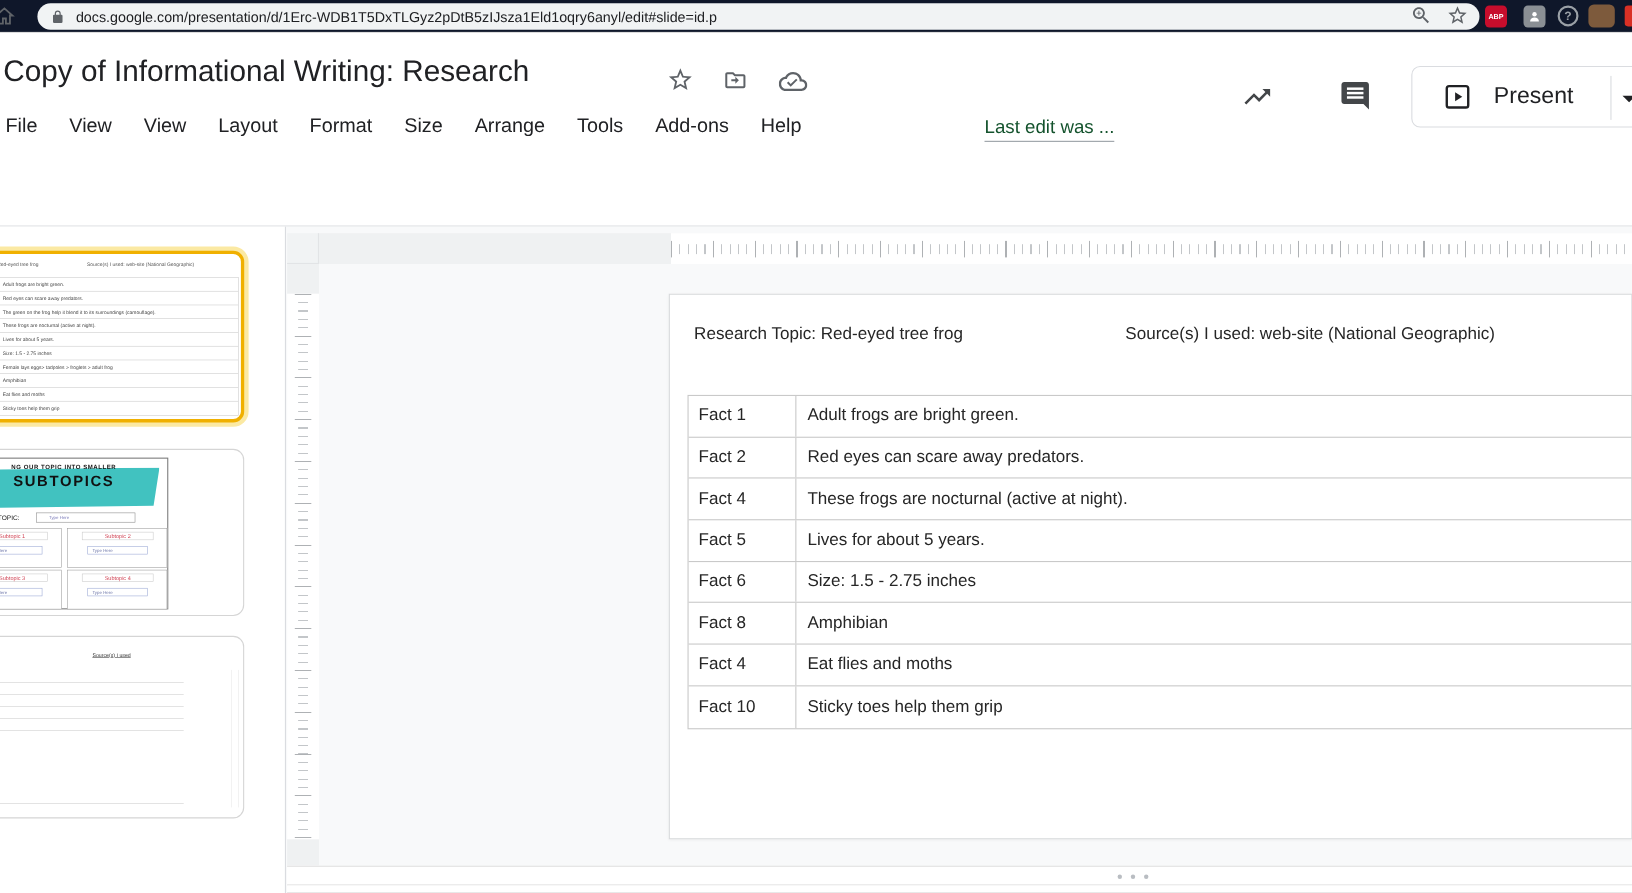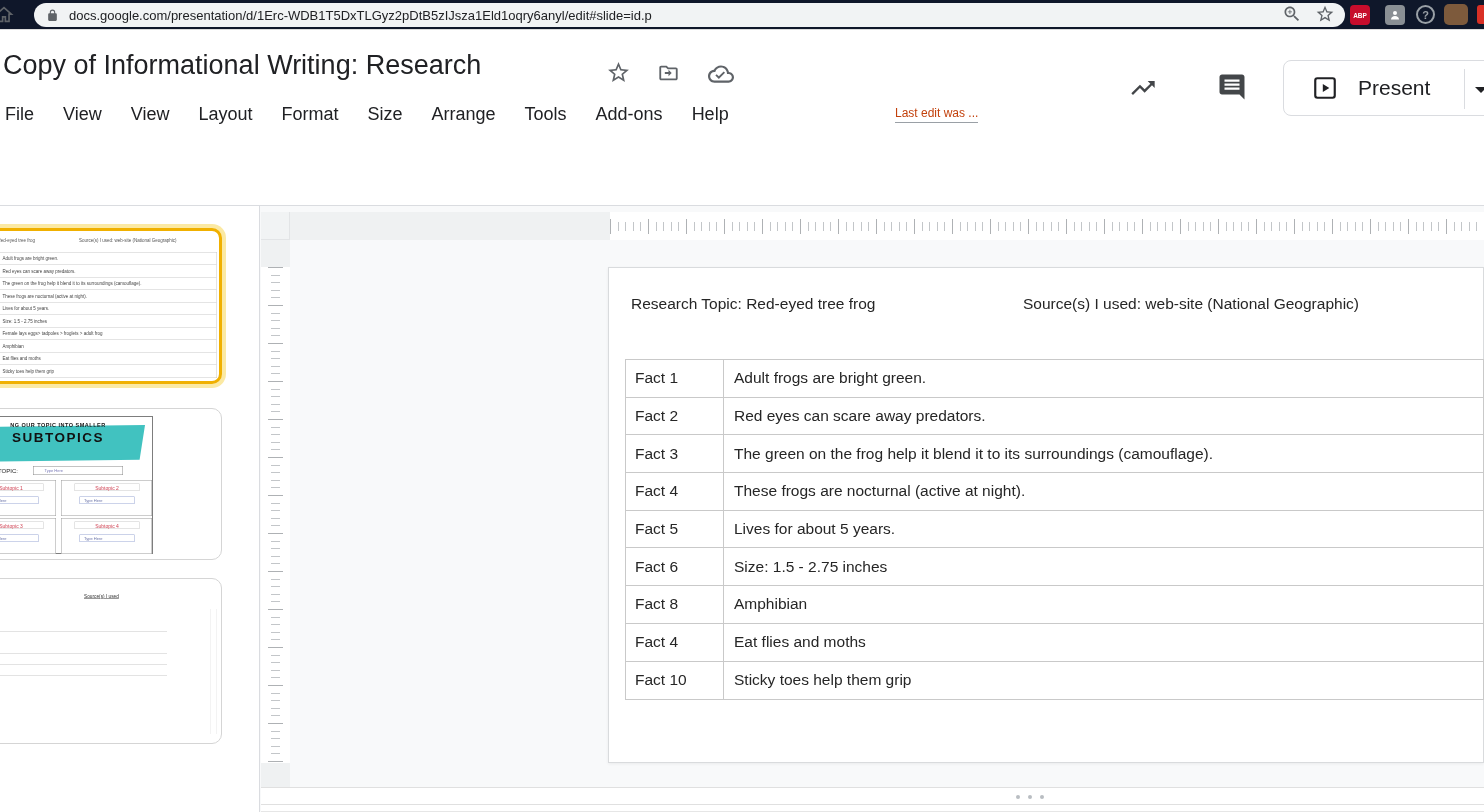--- a/index.html
+++ b/index.html
@@ -26,21 +26,21 @@
     display:flex; align-items:center; justify-content:center; }
   #avatar-ic { left:1444px; top:4px; width:24px; height:21px; background:#7d5a3c;
     border-radius:5px; box-shadow:inset -6px -4px 0 #4a3categor; }
   #edge-red { left:1477px; top:5px; width:10px; height:19px; background:#d93025; border-radius:3px 0 0 3px; }
 
   
   #doc-title { left:3px; top:50px; font-size:27px; color:#202124; white-space:nowrap; }
   .title-ic { top:60px; }
   #menus { left:5px; top:104px; display:flex; gap:29px; font-size:18px; color:#202124; }
   .menu-item { cursor:default; }
-  #last-edit { left:895px; top:106px; font-size:12px; color:#c2410c;
+  #last-edit { left:895px; top:106px; font-size:17px; color:#14532d;
     border-bottom:1px solid #9aa0a6; padding-bottom:2px; white-space:nowrap; }
   #present-btn { left:1283px; top:60px; width:210px; height:56px; background:#fff;
     border:1px solid #dadce0; border-radius:8px; display:flex; align-items:center; }
   #present-btn .plabel { font-size:21px; color:#202124; margin-left:20px; }
   #present-divider { position:absolute; left:180px; top:8px; width:1px; height:40px; background:#dadce0; }
   #present-caret { position:absolute; left:190px; top:25px; }
 
   
   #toolbar { left:0; top:148px; width:1484px; height:58px; background:#fff;
     border-bottom:1px solid #dadce0; }
@@ -437,24 +437,20 @@
       <div class="fact-row">
         <div class="fact-label">Fact 1</div>
         <div class="fact-text">Adult frogs are bright green.</div>
       </div>
 
       <div class="fact-row">
         <div class="fact-label">Fact 2</div>
         <div class="fact-text">Red eyes can scare away predators.</div>
       </div>
 
-      <div class="fact-row">
-        <div class="fact-label">Fact 3</div>
-        <div class="fact-text">The green on the frog help it blend it to its surroundings (camouflage).</div>
-      </div>
 
       <div class="fact-row">
         <div class="fact-label">Fact 4</div>
         <div class="fact-text">These frogs are nocturnal (active at night).</div>
       </div>
 
       <div class="fact-row">
         <div class="fact-label">Fact 5</div>
         <div class="fact-text">Lives for about 5 years.</div>
       </div>

